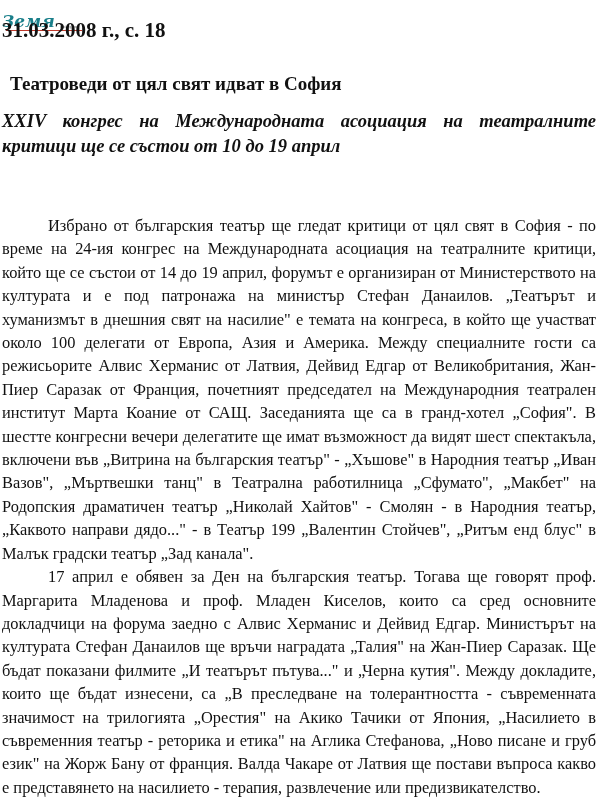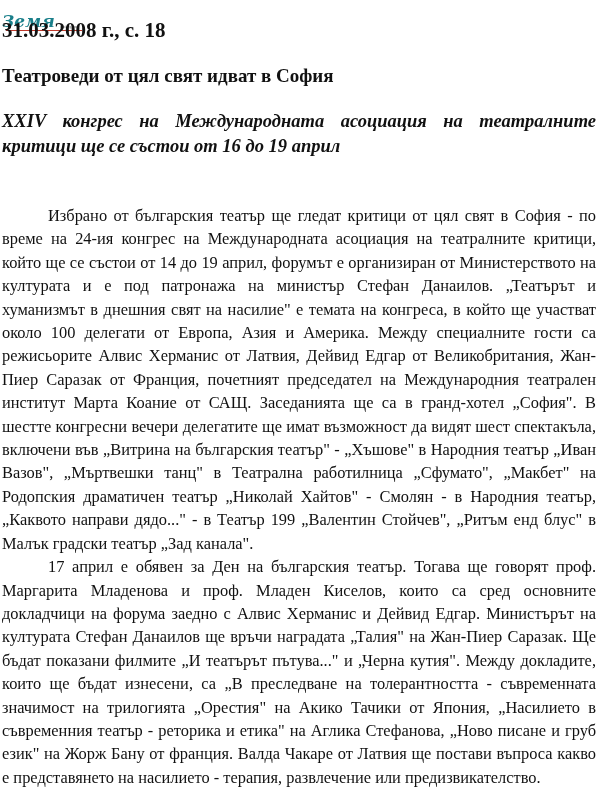--- a/index.html
+++ b/index.html
@@ -75,21 +75,21 @@
       font-weight: bold;
       font-style: italic;
       font-size: 18.5px;
       line-height: 25px;
       text-align: justify;
       text-align-last: left;
     }
     .body {
       position: absolute;
       left: 2px;
-      top: 204px;
+      top: 214px;
       width: 594px;
       font-size: 16.4px;
       line-height: 23.4px;
       text-align: justify;
       hyphens: manual;
     }
     .body p {
       margin: 0;
       text-indent: 46px;
     }
@@ -98,20 +98,20 @@
 <body>
 
 <div class="logo">
   <span class="logo-text">Земя</span>
   <span class="logo-sub">zemia-bg.com</span>
   <div class="logo-underline"></div>
 </div>
 
 <div class="dateline">31.03.2008 г., с. 18</div>
 
-<h1 class="headline" style="margin:0;">Театроведи от цял свят идват в София</h1>
+<h1 class="headline" style="margin:8px;">Театроведи от цял свят идват в София</h1>
 
-<div class="subtitle">XXIV конгрес на Международната асоциация на театралните критици ще се състои от 16 до 19 април</div>
+<div class="subtitle">XXIV конгрес на Международната асоциация на театралните критици ще се състои от 10 до 19 април</div>
 
 <div class="body">
   <p>Избрано от българския театър ще гледат критици от цял свят в София - по време на 24-ия конгрес на Международната асоциация на те­атралните критици, който ще се състои от 14 до 19 април, форумът е организиран от Министерството на културата и е под патронажа на министър Стефан Данаилов. „Театърът и хуманизмът в днешния свят на насилие" е темата на конгреса, в който ще участват около 100 делегати от Европа, Азия и Америка. Между специалните гости са режисьорите Алвис Херманис от Латвия, Дейвид Едгар от Великобритания, Жан-Пиер Саразак от Франция, почетният председател на Международния театрален институт Марта Коание от САЩ. Заседанията ще са в гранд-хотел „Со­фия". В шестте конгресни вечери делегатите ще имат възможност да видят шест спектакъла, включени във „Витрина на българския театър" - „Хъшове" в Народния театър „Иван Вазов", „Мъртвешки танц" в Театрал­на работилница „Сфумато", „Макбет" на Родопския драматичен театър „Николай Хайтов" - Смолян - в Народния театър, „Каквото направи дядо..." - в Театър 199 „Валентин Стойчев", „Ритъм енд блус" в Малък градски театър „Зад канала".</p>
   <p>17 април е обявен за Ден на българския театър. Тогава ще говорят проф. Маргарита Младенова и проф. Младен Киселов, които са сред основните докладчици на форума заедно с Алвис Херманис и Дейвид Ед­гар. Министърът на културата Стефан Данаилов ще връчи наградата „Талия" на Жан-Пиер Саразак. Ще бъдат показани филмите „И театърът пътува..." и „Черна кутия". Между докладите, които ще бъдат изнесени, са „В преследване на толерантността - съвременната значимост на трилогията „Орестия" на Акико Тачики от Япония, „Насилието в съвременния театър - реторика и етика" на Аглика Стефанова, „Ново писане и груб език" на Жорж Бану от франция. Валда Чакаре от Латвия ще постави въпроса какво е представянето на насилието - терапия, развлечение или предизвикателство.</p>
 </div>
 
 </body></html>

